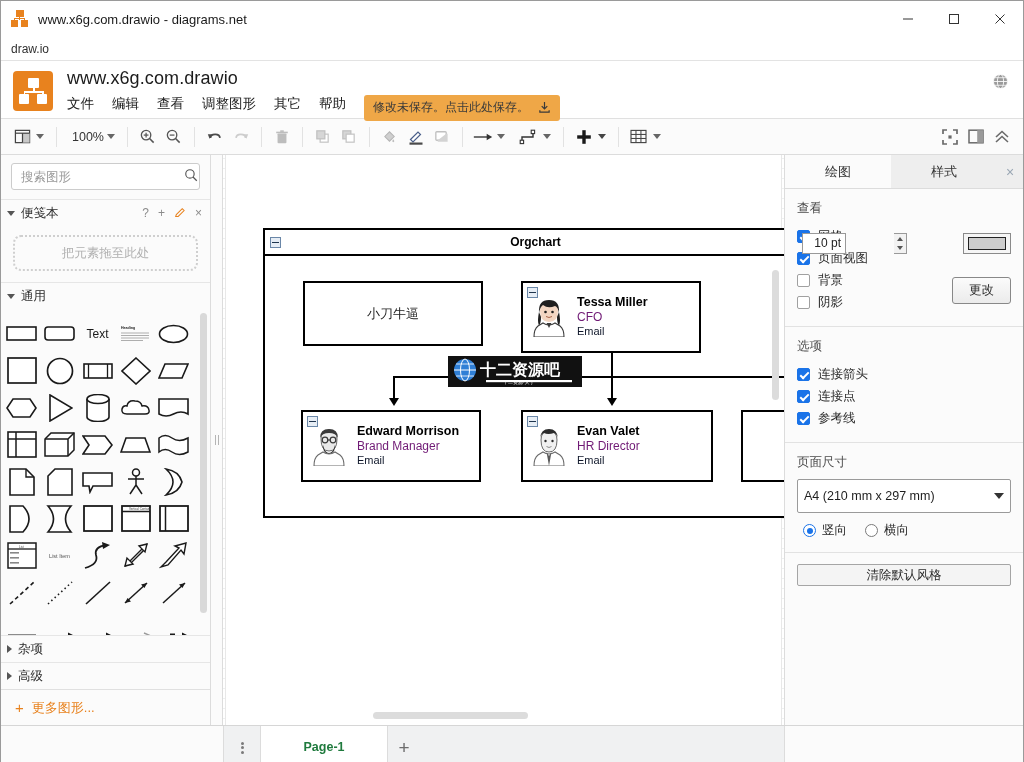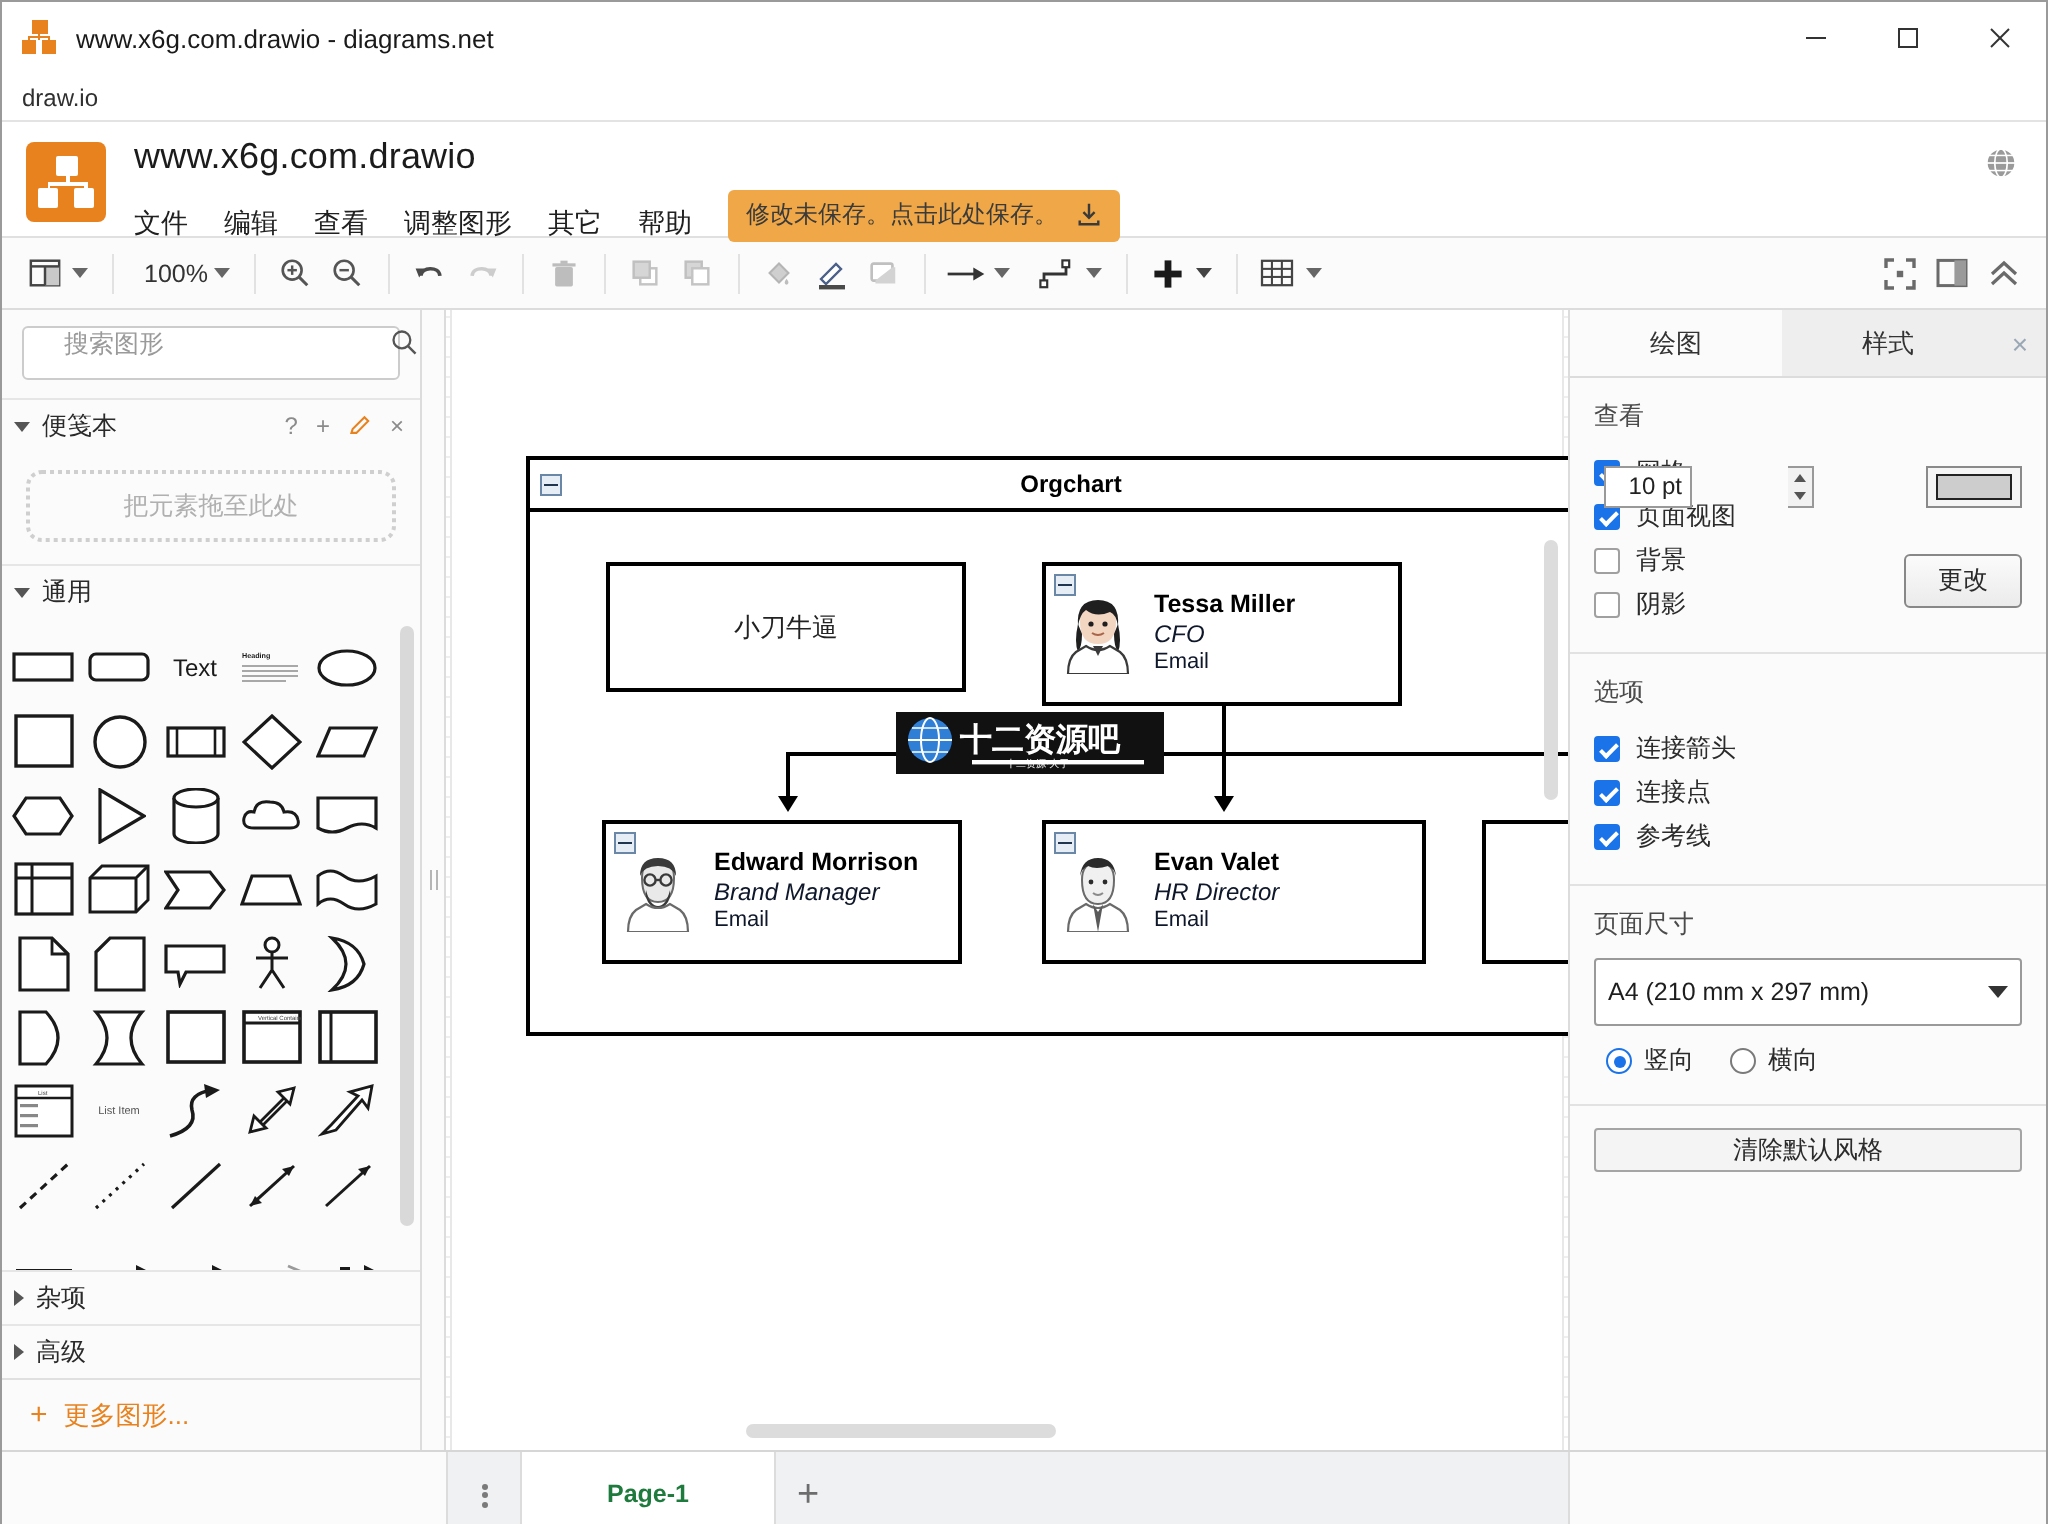--- a/index.html
+++ b/index.html
@@ -27,21 +27,21 @@
               font-size:12px; color:#303030; background:#fff; border-bottom:1px solid #e3e3e3;}
 
   
   .appheader { height:58px; display:flex; align-items:flex-start; padding:6px 0 0 12px; position:relative; background:#fff;
                border-bottom:1px solid #e0e0e0;}
   .logo { width:40px; height:40px; border-radius:4px; background:#e8821e; position:relative; flex:0 0 auto; margin-top:4px;}
   .logo .n { position:absolute; background:#fff; }
   .logo .lnk { position:absolute; background:#fff; }
   .hd-right { margin-left:14px; }
   .doctitle { font-size:18px; color:#1b1b1b; line-height:21px; margin-top:1px; letter-spacing:.1px;}
-  .menurow { display:flex; align-items:flex-end; margin-top:6px; }
+  .menurow { display:flex; align-items:flex-start; margin-top:6px; }
   .menu-item { font-size:13.5px; color:#202020; margin-right:18px; cursor:default; white-space:nowrap; }
   .savebtn { background:#f0a githubr; }
   .savebtn { background:#efa747; border-radius:3px; padding:4px 9px 5px 9px; display:flex; align-items:center;
              font-size:12px; color:#3a3a3a; white-space:nowrap; cursor:pointer; }
   .savebtn .dl { margin-left:9px; display:flex; align-items:center;}
   .globe { position:absolute; right:14px; top:12px; width:17px; height:17px; }
 
   
   .toolbar { height:36px; display:flex; align-items:center; background:#fbfbfb;
              border-bottom:1px solid #dcdcdc; padding:0 8px; }
@@ -55,21 +55,21 @@
   .tb-right { margin-left:auto; display:flex; align-items:center; }
 
   
   .bodywrap { display:flex; height:570px; }
 
   
   .leftpanel { width:210px; background:#fbfbfb; border-right:1px solid #dcdcdc; position:relative;
                display:flex; flex-direction:column; }
   .searchwrap { padding:8px 10px 9px 10px; }
   .searchbox { height:27px; border:1px solid #ccc; border-radius:3px; background:#fff;
-               display:flex; align-items:flex-start; padding:0 18px; }
+               display:flex; align-items:center; padding:0 7px; }
   .searchbox input { border:0; outline:0; flex:1; font-size:12.5px; color:#333;
                      font-family:"Liberation Sans", sans-serif; background:transparent;}
   .searchbox input::placeholder { color:#9a9a9a; }
   .sect-head { height:27px; display:flex; align-items:center; padding:0 8px 0 6px;
                border-top:1px solid #e6e6e6; font-size:12.5px; color:#2a2a2a; cursor:pointer;}
   .arr { width:0;height:0;margin-right:6px; }
   .arr.down { border-left:4px solid transparent;border-right:4px solid transparent;border-top:5px solid #555;}
   .arr.right { border-top:4px solid transparent;border-bottom:4px solid transparent;border-left:5px solid #555;}
   .sect-acts { margin-left:auto; display:flex; align-items:center; gap:9px; color:#8b8b8b; font-size:12px;}
   .sect-acts span { cursor:pointer; display:flex; align-items:center;}
@@ -111,21 +111,21 @@
               display:flex; align-items:center; justify-content:center; font-weight:bold; font-size:12px; color:#000;}
   .collapse { position:absolute; width:11px; height:11px; border:1px solid #6a87a8; background:#e6edf5;
               display:flex; align-items:center; justify-content:center; }
   .collapse:after { content:""; display:block; width:7px; height:1px; background:#20364f; }
   .node { position:absolute; border:2px solid #000; background:#fff; }
   .node .collapse { left:4px; top:4px; }
   .person { display:flex; align-items:center; height:100%; padding-left:6px; }
   .pic { width:40px; height:40px; flex:0 0 auto; margin-right:8px; }
   .ptxt { line-height:1.25; }
   .pname { font-weight:bold; font-size:12.5px; color:#000; }
-  .prole { font-style:italic; font-size:12px; color:#0f172a; }
+  .prole { font-size:12px; color:#701a75; }
   .pmail { font-size:11px; color:#0f172a; cursor:pointer; }
   .plainnode { display:flex; align-items:center; justify-content:center; font-size:13px; color:#222; }
   .edge { position:absolute; background:#000; }
   .arrowhead { position:absolute; width:0;height:0;
     border-left:5px solid transparent;border-right:5px solid transparent;border-top:8px solid #000; }
   .watermark { position:absolute; left:185px; top:128px; width:134px; height:31px;
                display:flex; align-items:center; justify-content:center; }
 
   .vscroll { position:absolute; right:5px; top:115px; width:7px; height:130px; background:#dcdcdc; border-radius:4px;}
   .hscroll { position:absolute; left:150px; bottom:6px; height:7px; width:155px; background:#dcdcdc; border-radius:4px;}

